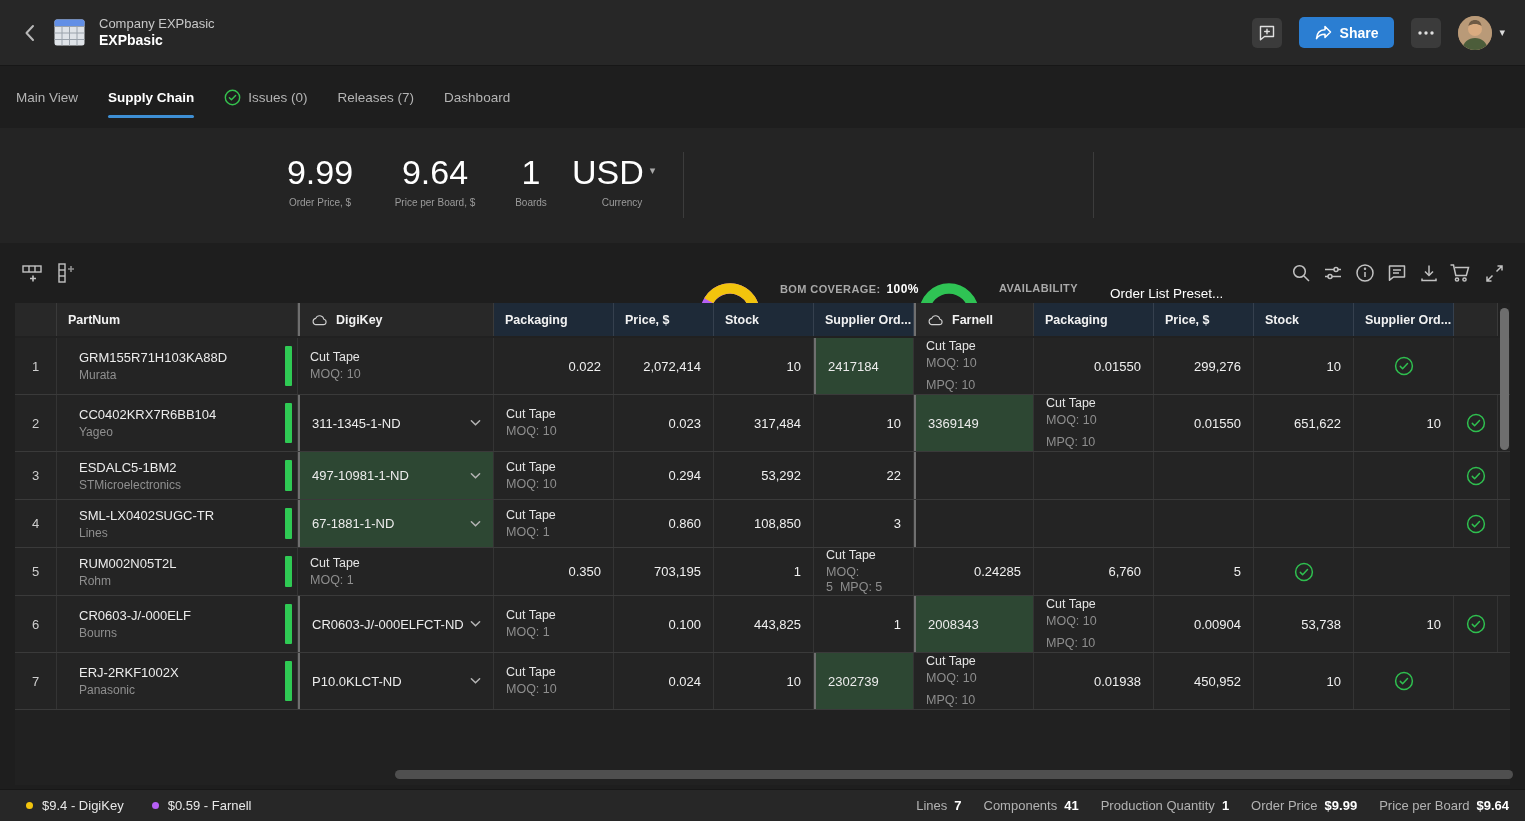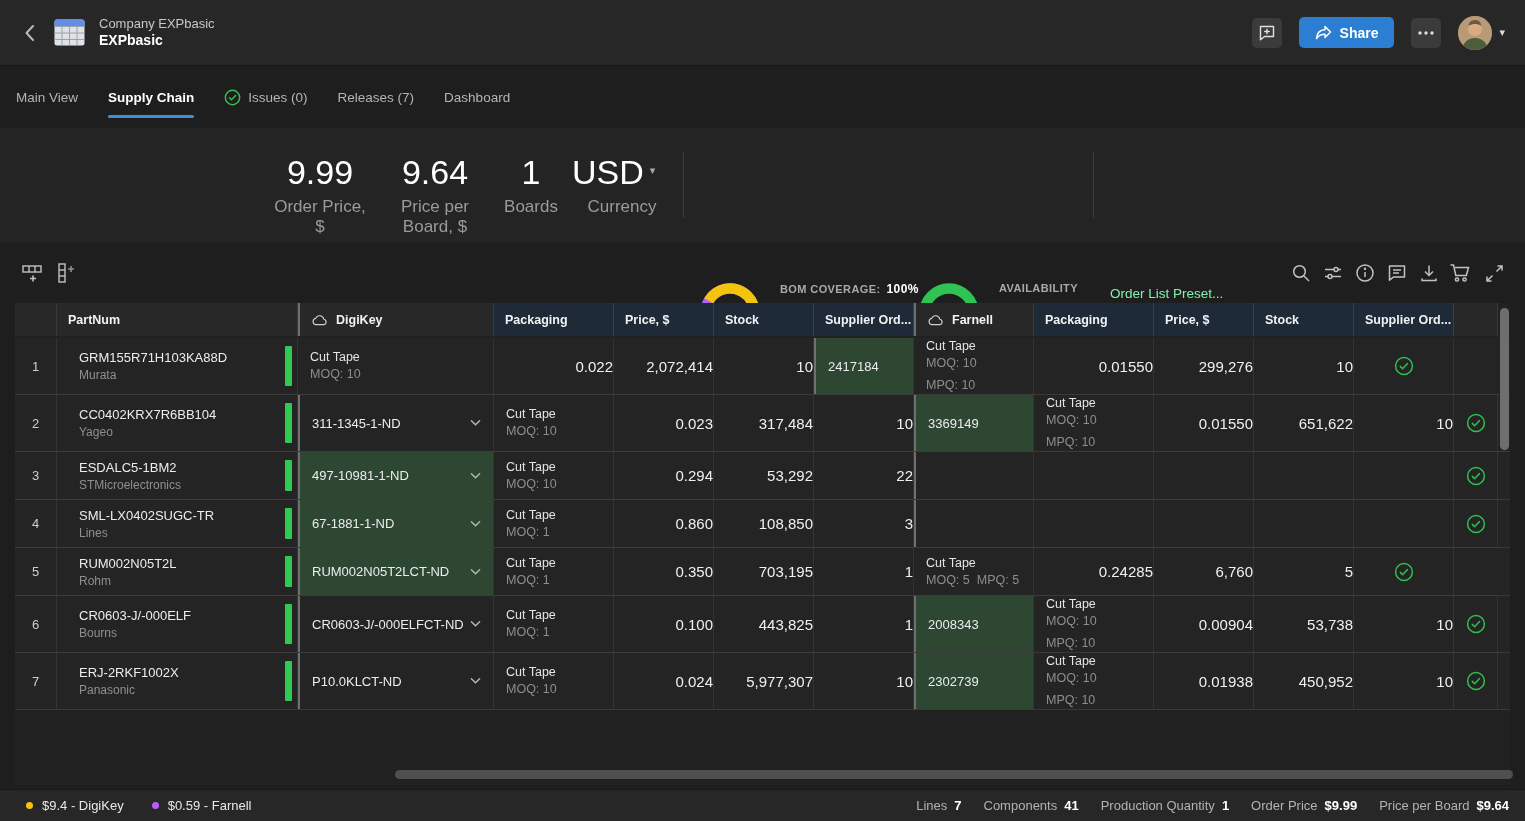--- a/index.html
+++ b/index.html
@@ -29,32 +29,32 @@
   
   .tabbar { position:absolute; left:0; top:67px; width:1525px; height:61px; display:flex; align-items:center; gap:30px; padding-left:16px; }
   .tab { font-size:13.5px; color:#b4b4b4; cursor:pointer; position:relative; display:flex; align-items:center; gap:7px; height:100%; }
   .tab.active { color:#ffffff; font-weight:bold; }
   .tab.active::after { content:""; position:absolute; left:0; right:0; bottom:10px; height:3px; background:#3e8fd4; border-radius:2px; }
 
   
   .summary { position:absolute; left:0; top:128px; width:1525px; height:115px; background:#242424; }
   .stat { position:absolute; top:24px; text-align:center; }
   .stat .val { font-size:34px; font-weight:400; color:#ffffff; line-height:1.2; }
-  .stat .lbl { font-size:17px; color:#9b9b9b; margin-top:4px; }
+  .stat .lbl { font-size:10px; color:#9b9b9b; margin-top:4px; }
   .currency-val { display:flex; align-items:flex-start; gap:6px; cursor:pointer; }
   .currency-val .caret { margin-top:12px; color:#a8a8a8; }
   .vdiv { position:absolute; width:1px; background:#3c3c3c; }
   .donut { position:absolute; top:152px; }
   .legend-block { position:absolute; font-size:12.5px; }
   .legend-title { font-size:11px; letter-spacing:.4px; color:#a9a9a9; font-weight:bold; }
   .legend-title b { color:#ffffff; font-size:12px; margin-left:6px; }
   .legend-row { display:flex; align-items:center; gap:8px; margin-top:9px; color:#e8e8e8; font-size:13px; }
   .dot { width:7px; height:7px; border-radius:50%; flex:0 0 auto; }
   .links { position:absolute; left:1110px; top:158px; font-size:13.5px; }
-  .links .lnk { color:#86efac; cursor:pointer; margin-bottom:13px; }
+  .links .lnk { color:#ffffff; cursor:pointer; margin-bottom:13px; }
 
   
   .toolbar { position:absolute; left:0; top:243px; width:1525px; height:60px; }
   .tool { position:absolute; top:18px; width:24px; height:24px; display:flex; align-items:center; justify-content:center; color:#c2c2c2; cursor:pointer; }
 
   
   .table-wrap { position:absolute; left:15px; top:303px; width:1495px; height:482px; background:#212121; }
   .grid-cols { display:grid; grid-template-columns:42px 241px 196px 120px 100px 100px 100px 120px 120px 100px 100px 100px 44px; }
   .thead { height:33px; margin-bottom:2px; }
   .th { background:#282828; color:#f2f2f2; font-size:12.5px; font-weight:bold; display:flex; align-items:center;
@@ -70,21 +70,21 @@
   .c-part { padding-left:22px; }
   .c-part .pn { font-size:13px; color:#ececec; }
   .c-part .mfr { font-size:12px; color:#8f8f8f; margin-top:3px; }
   .gbar { position:absolute; right:5px; top:8px; bottom:8px; width:7px; background:#2fca54; border-radius:1px; }
   .c-suppn { flex-direction:row; align-items:center; padding:0 12px; font-size:13px; color:#ececec; cursor:pointer; }
   .c-suppn .pntext { flex:1; white-space:nowrap; overflow:hidden; }
   .c-pack { padding:0 12px; font-size:12.5px; line-height:1.2; }
   .pk1 { color:#e4e4e4; }
   .pk2 { color:#8d8d8d; margin-top:2px; }
   .pk2.mpq { margin-top:7px; }
-  .c-val { align-items:flex-end; padding-right:0; font-size:15px; color:#f0f0f0; }
+  .c-val { align-items:flex-end; padding-right:12px; font-size:13px; color:#f0f0f0; }
   .c-check { align-items:center; }
   .vscroll { position:absolute; right:1px; top:5px; width:9px; height:142px; background:#6e6e6e; border-radius:5px; cursor:pointer; }
   .hscroll { position:absolute; left:380px; top:467px; width:1118px; height:9px; background:#4f4f4f; border-radius:5px; cursor:pointer; }
 
   
   .statusbar { position:absolute; left:0; top:789px; width:1525px; height:32px; background:#272727; border-top:1px solid #171717;
     display:flex; align-items:center; font-size:13px; }
   .sb-left { display:flex; align-items:center; gap:28px; padding-left:26px; }
   .sb-item { display:flex; align-items:center; gap:9px; color:#e8e8e8; }
   .sb-right { margin-left:auto; display:flex; align-items:center; gap:22px; padding-right:16px; }
@@ -494,28 +494,20 @@
           </span>
         </div>
       </div>
       <div class="trow grid-cols" style="height: 48px;">
         <div class="td c-num">5</div>
         <div class="td c-part">
           <div class="pn">RUM002N05T2L</div>
           <div class="mfr">Rohm</div>
           <span class="gbar"></span>
         </div>
-        <div class="td c-suppn grpL sel">
-          <span class="pntext">RUM002N05T2LCT-ND</span>
-          <span>
-            <svg width="11" height="8" viewBox="0 0 12 8">
-              <path d="M1.5 1.5 6 6l4.5-4.5" stroke="#b5b5b5" stroke-width="1.6" fill="none" stroke-linecap="round"></path>
-            </svg>
-          </span>
-        </div>
         <div class="td c-pack">
           <div class="pk1">Cut Tape</div>
           <div class="pk2">MOQ: 1</div>
         </div>
         <div class="td c-val">0.350</div>
         <div class="td c-val">703,195</div>
         <div class="td c-val">1</div>
         <div class="td c-pack">
           <div class="pk1">Cut Tape</div>
           <div class="pk2"><span>MOQ: 5</span>&nbsp;&nbsp;<span>MPQ: 5</span></div>
@@ -587,21 +579,20 @@
             <svg width="11" height="8" viewBox="0 0 12 8">
               <path d="M1.5 1.5 6 6l4.5-4.5" stroke="#b5b5b5" stroke-width="1.6" fill="none" stroke-linecap="round"></path>
             </svg>
           </span>
         </div>
         <div class="td c-pack">
           <div class="pk1">Cut Tape</div>
           <div class="pk2">MOQ: 10</div>
         </div>
         <div class="td c-val">0.024</div>
-        <div class="td c-val">5,977,307</div>
         <div class="td c-val">10</div>
         <div class="td c-suppn grpL sel">
           <span class="pntext">2302739</span>
         </div>
         <div class="td c-pack">
           <div class="pk1">Cut Tape</div>
           <div class="pk2">MOQ: 10</div>
           <div class="pk2 mpq">MPQ: 10</div>
         </div>
         <div class="td c-val">0.01938</div>

